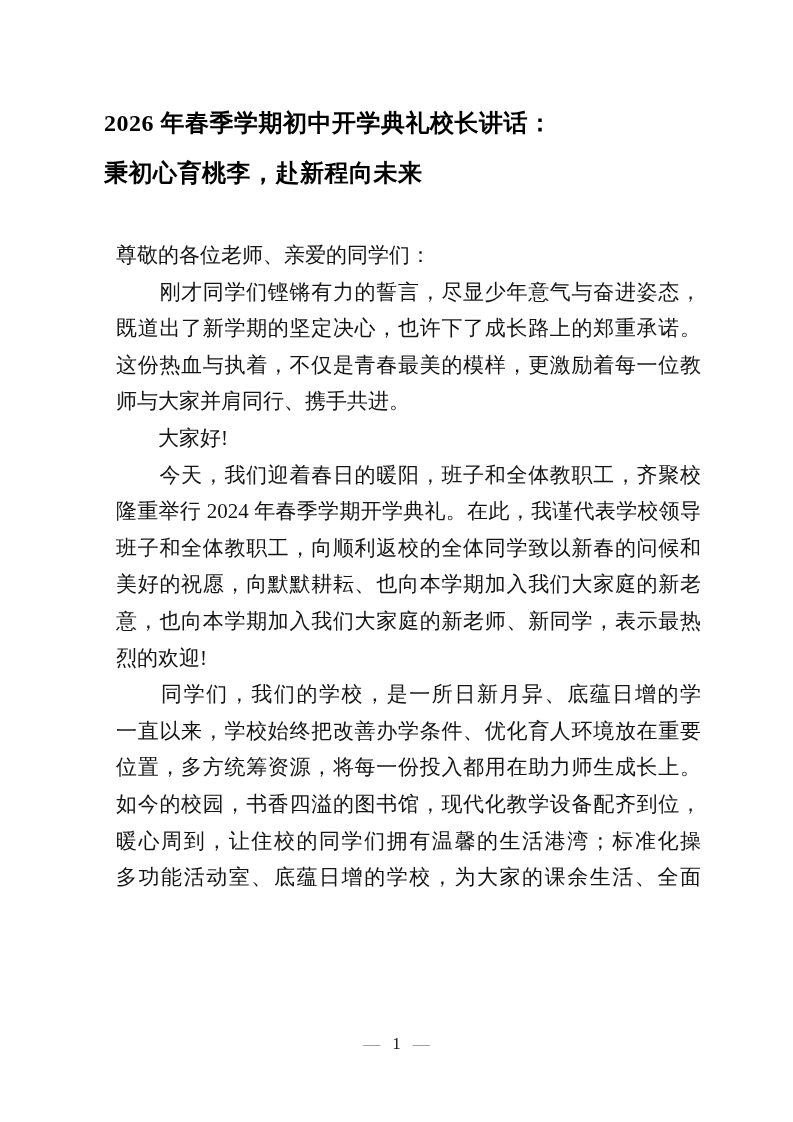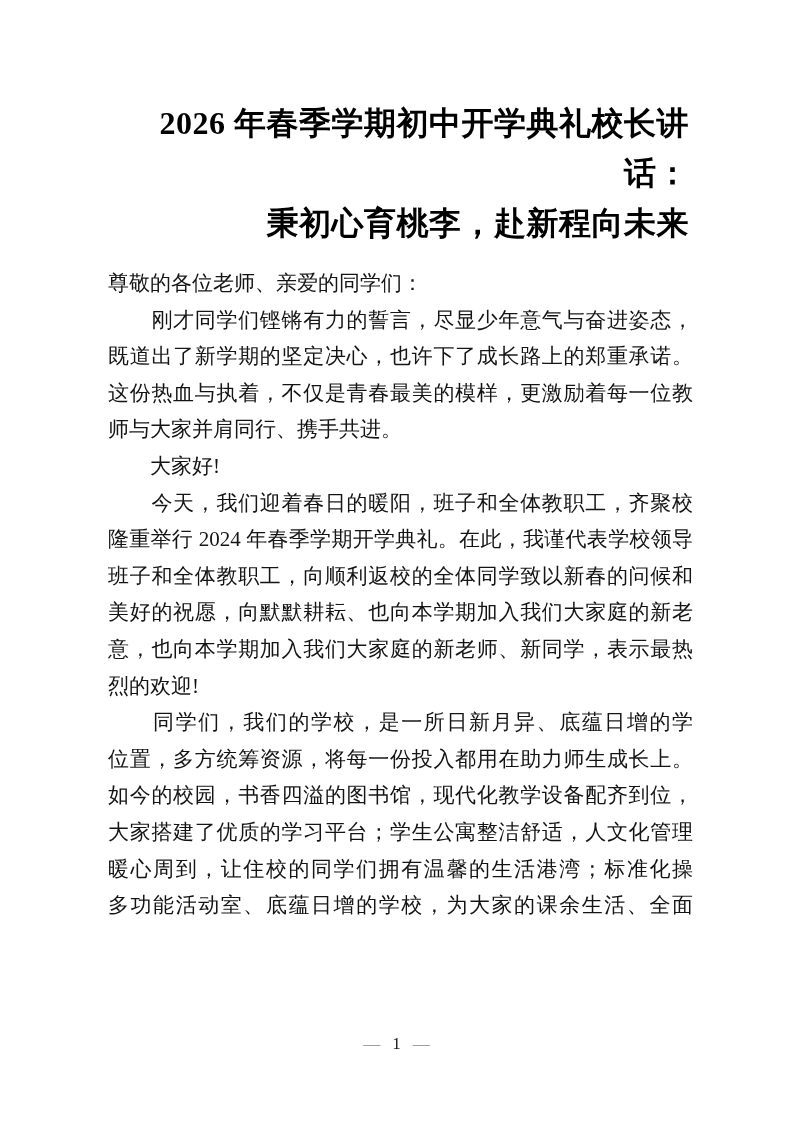--- a/index.html
+++ b/index.html
@@ -16,36 +16,35 @@
     color: #000000;
     overflow: hidden;
     margin: 0 auto;
   }
   .title {
     position: absolute;
     top: 98px;
     left: 104px;
     width: 585px;
     margin: 0;
-    text-align: right;
-    font-size: 32px;
+    text-align: left;
+    font-size: 24px;
     font-weight: bold;
     line-height: 50px;
     color: #000000;
     letter-spacing: 0.5px;
   }
   .title .title-line {
     display: block;
   }
   .doc-body {
     position: absolute;
     top: 237px;
-    left: 108px;
+    left: 116px;
     width: 585px;
-    margin-top: 28px;
   }
   .paragraph {
     margin: 0;
     padding: 0;
   }
   .text-line {
     font-size: 21px;
     line-height: 36.6px;
     height: 36.6px;
     color: #141414;
@@ -99,23 +98,23 @@
       <div class="paragraph">
         <div class="text-line just">　　今天，我们迎着春日的暖阳，班子和全体教职工，齐聚校园</div>
         <div class="text-line just">隆重举行 2024 年春季学期开学典礼。在此，我谨代表学校领导</div>
         <div class="text-line just">班子和全体教职工，向顺利返校的全体同学致以新春的问候和</div>
         <div class="text-line just">美好的祝愿，向默默耕耘、也向本学期加入我们大家庭的新老师</div>
         <div class="text-line just">意，也向本学期加入我们大家庭的新老师、新同学，表示最热</div>
         <div class="text-line">烈的欢迎!</div>
       </div>
       <div class="paragraph">
         <div class="text-line just">　　同学们，我们的学校，是一所日新月异、底蕴日增的学校。</div>
+        <div class="text-line just">一直以来，学校始终把改善办学条件、优化育人环境放在重要</div>
         <div class="text-line just">位置，多方统筹资源，将每一份投入都用在助力师生成长上。</div>
         <div class="text-line just">如今的校园，书香四溢的图书馆，现代化教学设备配齐到位，为</div>
-        <div class="text-line just">大家搭建了优质的学习平台；学生公寓整洁舒适，人文化管理</div>
         <div class="text-line just">暖心周到，让住校的同学们拥有温馨的生活港湾；标准化操场、</div>
         <div class="text-line just">多功能活动室、底蕴日增的学校，为大家的课余生活、全面</div>
       </div>
     </div>
 
   <div class="footer">
     <span class="dash">—</span><span class="num">1</span><span class="dash">—</span>
   </div>
 
 </div>

